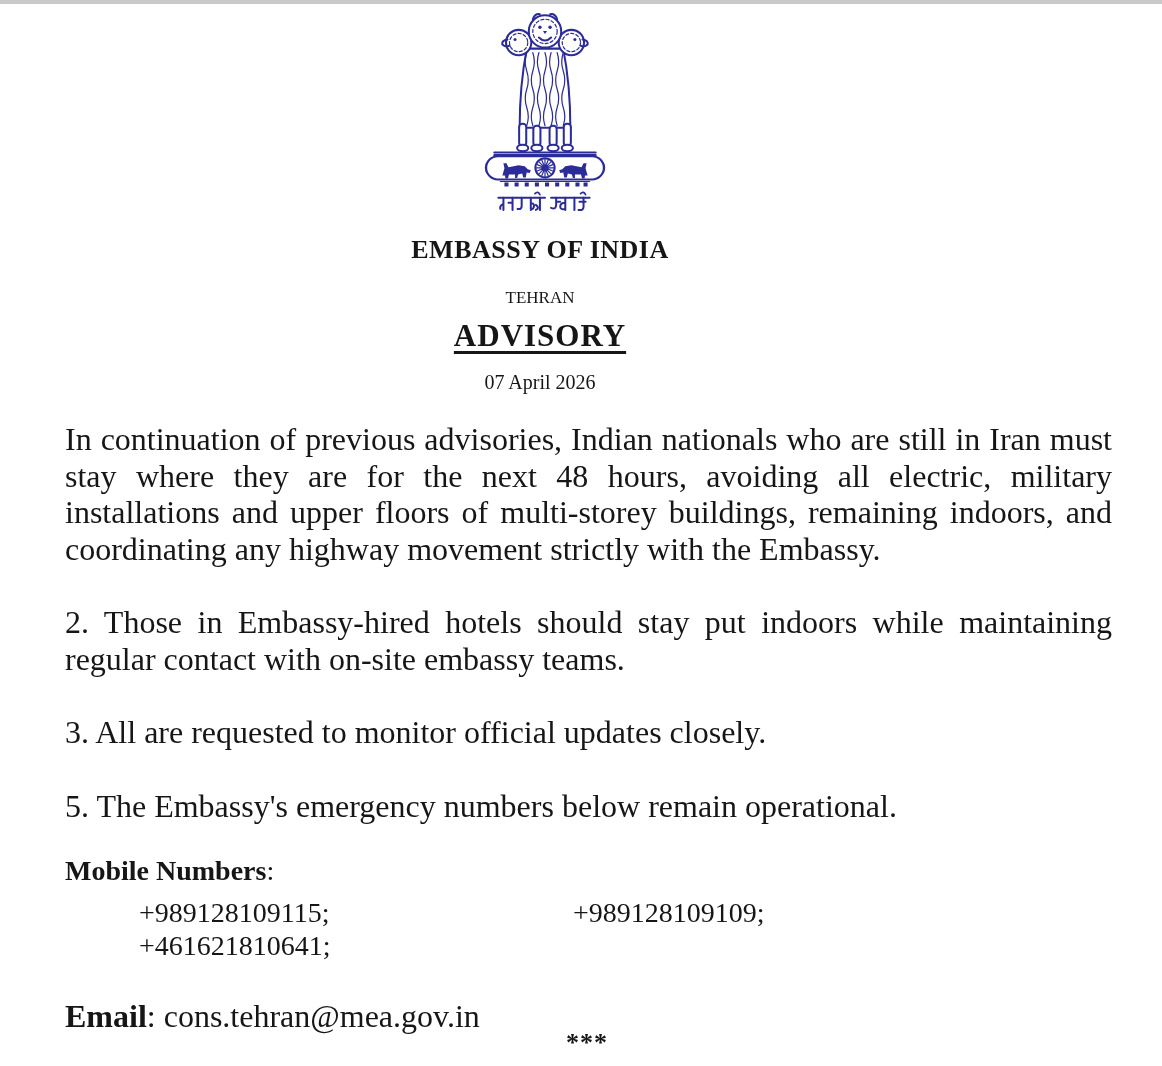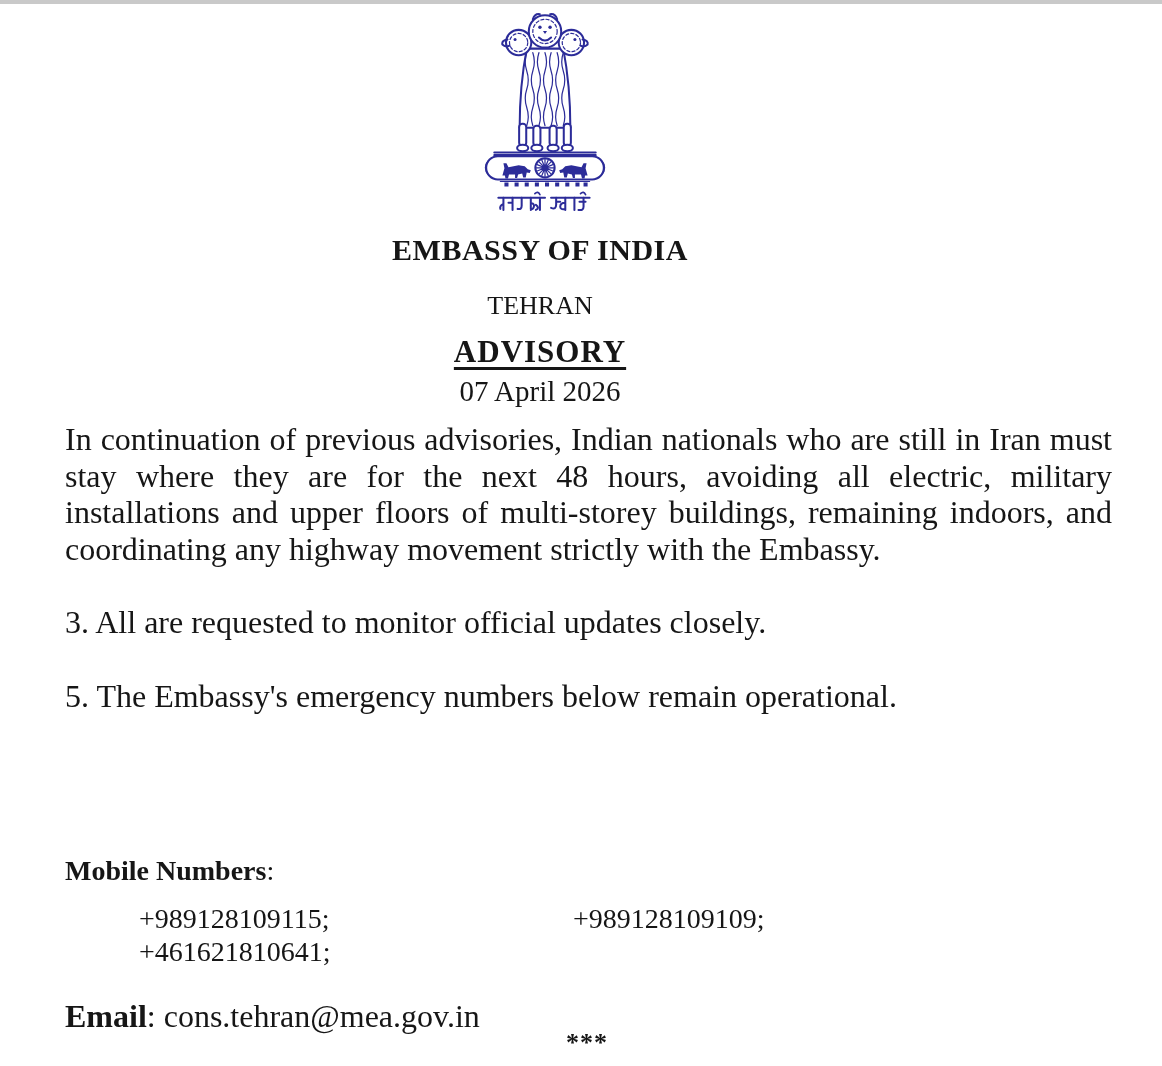--- a/index.html
+++ b/index.html
@@ -14,42 +14,42 @@
   .topbar{
     position:absolute; top:0; left:0; width:1162px; height:4px;
     background:#c9c9c9;
   }
   .emblem-wrap{
     position:absolute; top:6px; left:474px; width:142px; text-align:center;
   }
   .header-block{
     position:absolute; top:232px; left:0; width:1080px; text-align:center;
   }
-  .title{ font-size:30px; font-weight:bold; line-height:36px; letter-spacing:0.5px;font-family:Liberation Serif, serif; }
-  .subtitle{ font-size:26px; line-height:36px; margin-top:20px; }
+  .title{ font-size:26px; font-weight:bold; line-height:36px; letter-spacing:0.5px;font-family:Liberation Serif, serif; }
+  .subtitle{ font-size:17px; line-height:36px; margin-top:12px; }
   .doctype{
-    font-size:31px; font-weight:bold; line-height:38px; margin-top:9px;
+    font-size:31px; font-weight:bold; line-height:38px; margin-top:1px;
     text-decoration:underline; text-decoration-thickness:2.5px; text-underline-offset:5px;
     letter-spacing:1px;
   }
-  .date{ font-size:29px; line-height:38px; margin-top:1px; }
+  .date{ font-size:20px; line-height:38px; margin-top:8px; }
   .body-text{
     position:absolute; top:421px; left:65px; width:1047px;
   }
   .body-text p{
     font-size:32px; line-height:36.5px; text-align:justify;
     margin:0 0 37px 0;
   }
   .mobile-section{
     position:absolute; top:855px; left:65px; width:1047px;
     font-size:28px;
   }
   .section-label{ font-weight:bold; }
   .numbers-grid{
-    margin-top:16px; padding-left:74px;
+    margin-top:10px; padding-left:74px;
     display:grid; grid-template-columns:434px auto;
     row-gap:1px; font-size:28px; line-height:32px;
     width:820px;
   }
   .email-line{
     position:absolute; top:998px; left:65px; font-size:32px;
   }
   .end-mark{
     position:absolute; top:1028px; left:0; width:1174px;
     text-align:center; font-size:26px; font-weight:bold; letter-spacing:1px;
@@ -149,20 +149,21 @@
 
 <div class="header-block">
   <div class="title">EMBASSY OF INDIA</div>
   <div class="subtitle">TEHRAN</div>
   <div class="doctype">ADVISORY</div>
   <div class="date">07 April 2026</div>
 </div>
 
 <div class="body-text">
   <p>In continuation of previous advisories, Indian nationals who are still in Iran must stay where they are for the next 48 hours, avoiding all electric, military installations and upper floors of multi-storey buildings, remaining indoors, and coordinating any highway movement strictly with the Embassy.</p>
+  <p>2. Those in Embassy-hired hotels should stay put indoors while maintaining regular contact with on-site embassy teams.</p>
   <p>3. All are requested to monitor official updates closely.</p>
   <p>5. The Embassy's emergency numbers below remain operational.</p>
 </div>
 
 <div class="mobile-section">
   <div><span class="section-label">Mobile Numbers</span><span>:</span></div>
   <div class="numbers-grid">
     <span>+989128109115;</span>
     <span>+989128109109;</span>
     <span>+461621810641;</span>

